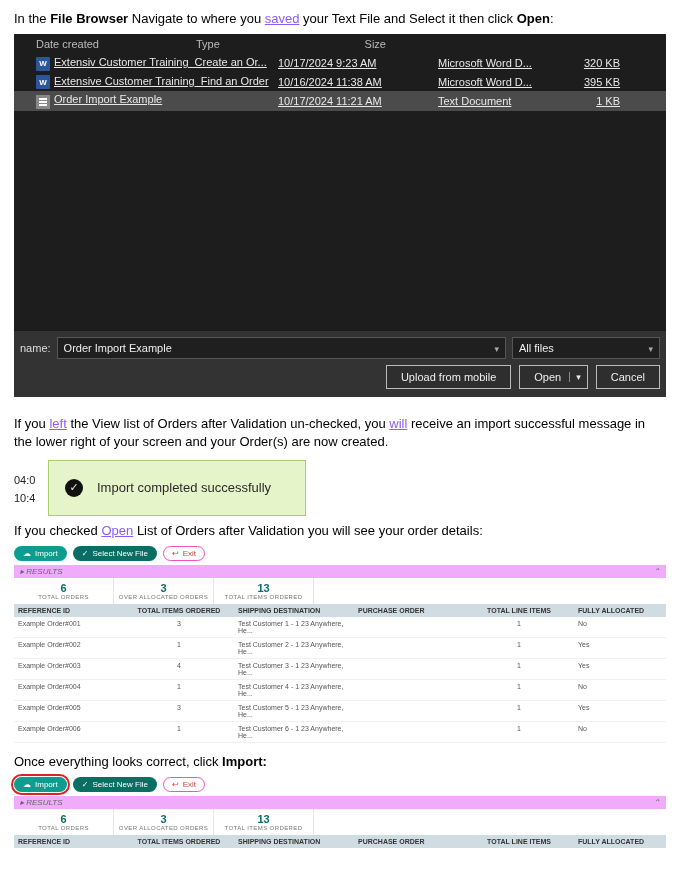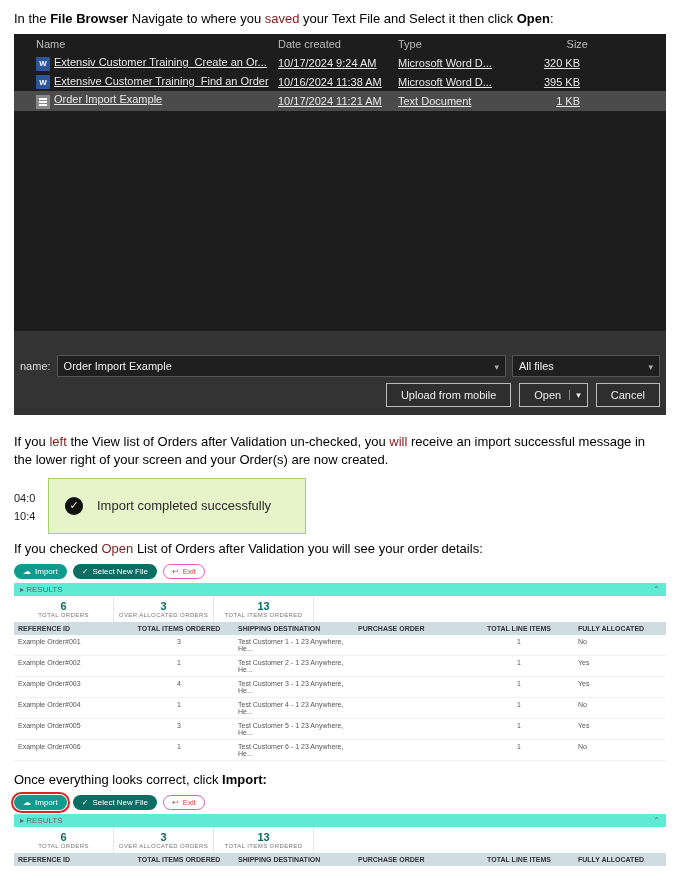--- a/index.html
+++ b/index.html
@@ -1,41 +1,41 @@
 <!DOCTYPE html>
 <html><head>
 <meta charset="utf-8">
 <style>
   * { box-sizing: border-box; margin: 0; padding: 0; }
   body { width: 680px; font-family: Arial, sans-serif; font-size: 13px; color: #000; background: #fff; }
   .page { padding: 10px 14px 30px 14px; }
 
   .instr { font-size: 13px; margin: 0 0 6px 0; line-height: 1.4; }
   .instr b { font-weight: bold; }
-  .instr a { color: #7f1d1d; }
+  .instr a { color: #8b5cf6; text-decoration: underline; }
 
   
   .filebrowser { background: #1d1d1d; color: #ddd; font-size: 11px; width: 100%; }
   .fb-head { display: flex; padding: 4px 0 4px 22px; color: #bbb; font-size: 11px; }
   .fb-head div { }
   .fb-col-name { width: 242px; }
   .fb-col-date { width: 120px; }
-  .fb-col-type { width: 130px; }
+  .fb-col-type { width: 130px; margin-left: 40px; }
   .fb-col-size { width: 60px; text-align: right; }
 
   .fb-row { display: flex; align-items: center; padding: 2px 0 2px 22px; font-size: 11px; color: #e8e8e8; text-decoration: underline; }
   .fb-row .fb-col-size { text-align: right; padding-right: 8px; }
   .fb-row.selected { background: #4b4b4b; }
   .wicon { display:inline-flex; align-items:center; justify-content:center; width:14px; height:14px; background:#2b579a; color:#fff; font-size:8px; font-weight:bold; margin-right:4px; border-radius:1px; }
   .ticon { display:inline-flex; align-items:center; justify-content:center; width:14px; height:14px; background:#888; color:#fff; margin-right:4px; }
   .ticon::before { content:""; width:8px; height:2px; background:#fff; box-shadow: 0 -3px 0 #fff, 0 3px 0 #fff; }
 
   .fb-dark-space { height: 220px; background: #1d1d1d; }
 
-  .fb-bottom { background:#333; padding:24px 6px 8px 6px;text-align:right; }
+  .fb-bottom { background:#333; padding:6px 6px 8px 6px;text-align:right; }
   .fb-namerow { display:flex; align-items:center; gap:6px; margin-bottom:6px; }
   .fb-namerow label { color:#ddd; font-size:11px; }
   .fb-input { flex:1; background:#1f1f1f; color:#eee; border:1px solid #555; height:22px; padding:0 6px; font-size:11px; display:flex; align-items:center; position:relative; }
   .fb-input .caret, .fb-filter .caret { position:absolute; right:6px; top:6px; font-size:9px; color:#aaa; }
   .fb-filter { width:148px; background:#1f1f1f; color:#eee; border:1px solid #555; height:22px; padding:0 6px; font-size:11px; display:flex; align-items:center; position:relative; }
 
   .fb-btns { display:flex; justify-content:flex-end; gap:8px; }
   .fb-btn { border:1px solid #bbb; background:#2e2e2e; color:#eee; font-size:11px; height:24px; padding:0 14px; display:flex; align-items:center; }
   .fb-btn.split { padding-right:6px; }
   .fb-btn.split .sep { border-left:1px solid #888; margin-left:8px; padding-left:6px; font-size:9px; }
@@ -49,21 +49,21 @@
 
   
   .orders { font-size:9px; margin-top:6px; }
   .ord-btns { display:flex; gap:6px; margin:4px 0; align-items:center; }
   .btn { border-radius:10px; padding:2px 8px; font-size:8px; display:flex; align-items:center; gap:4px; border:1px solid transparent; }
   .btn-import { background:#0f9b8e; color:#fff; }
   .btn-import.hl { outline:2px solid #d22; outline-offset:1px; }
   .btn-select { background:#0a6e63; color:#fff; }
   .btn-exit { background:#fff; color:#c44; border:1px solid #e5b; }
 
-  .results-bar { background:#5eead4; font-size:8px; padding:2px 6px; color:#666; display:flex; justify-content:space-between; align-items:center; }
+  .results-bar { background:#f0abfc; font-size:8px; padding:2px 6px; color:#666; display:flex; justify-content:space-between; align-items:center;font-style:italic; }
 
   .stats-row { display:flex; background:#fff; }
   .stat { width:100px; text-align:center; padding:4px 0; border-right:1px solid #e0e8ec; }
   .stat .num { color:#0a6e63; font-weight:bold; font-size:11px; }
   .stat .lbl { font-size:6px; color:#777; letter-spacing:0.4px; }
 
   .ord-head { display:flex; background:#cfdde3; font-size:7px; color:#333; font-weight:bold; }
   .ord-head div, .ord-row div { padding:3px 4px; }
   .c-ref { width:110px; }
   .c-items { width:110px; text-align:center; }
@@ -75,29 +75,28 @@
 </style>
 </head>
 <body>
 
 <div class="page">
 
   <p class="instr">In the <b>File Browser</b> Navigate to where you <a>saved</a> your Text File and Select it then click <b>Open</b>:</p>
 
   <div class="filebrowser">
     <div class="fb-head">
-      <div class="fb-col-name">Name</div>
       <div class="fb-col-date">Date created</div>
       <div class="fb-col-type">Type</div>
       <div class="fb-col-size">Size</div>
     </div>
     <div id="fb-rows">
         <div class="fb-row">
           <div class="fb-col-name"><span class="wicon">W</span><span>Extensiv Customer Training_Create an Or...</span></div>
-          <div class="fb-col-date">10/17/2024 9:24 AM</div>
+          <div class="fb-col-date">10/17/2024 9:23 AM</div>
           <div class="fb-col-type">Microsoft Word D...</div>
           <div class="fb-col-size">320 KB</div>
         </div>
         <div class="fb-row">
           <div class="fb-col-name"><span class="wicon">W</span><span>Extensive Customer Training_Find an Order</span></div>
           <div class="fb-col-date">10/16/2024 11:38 AM</div>
           <div class="fb-col-type">Microsoft Word D...</div>
           <div class="fb-col-size">395 KB</div>
         </div>
         <div class="fb-row selected">

